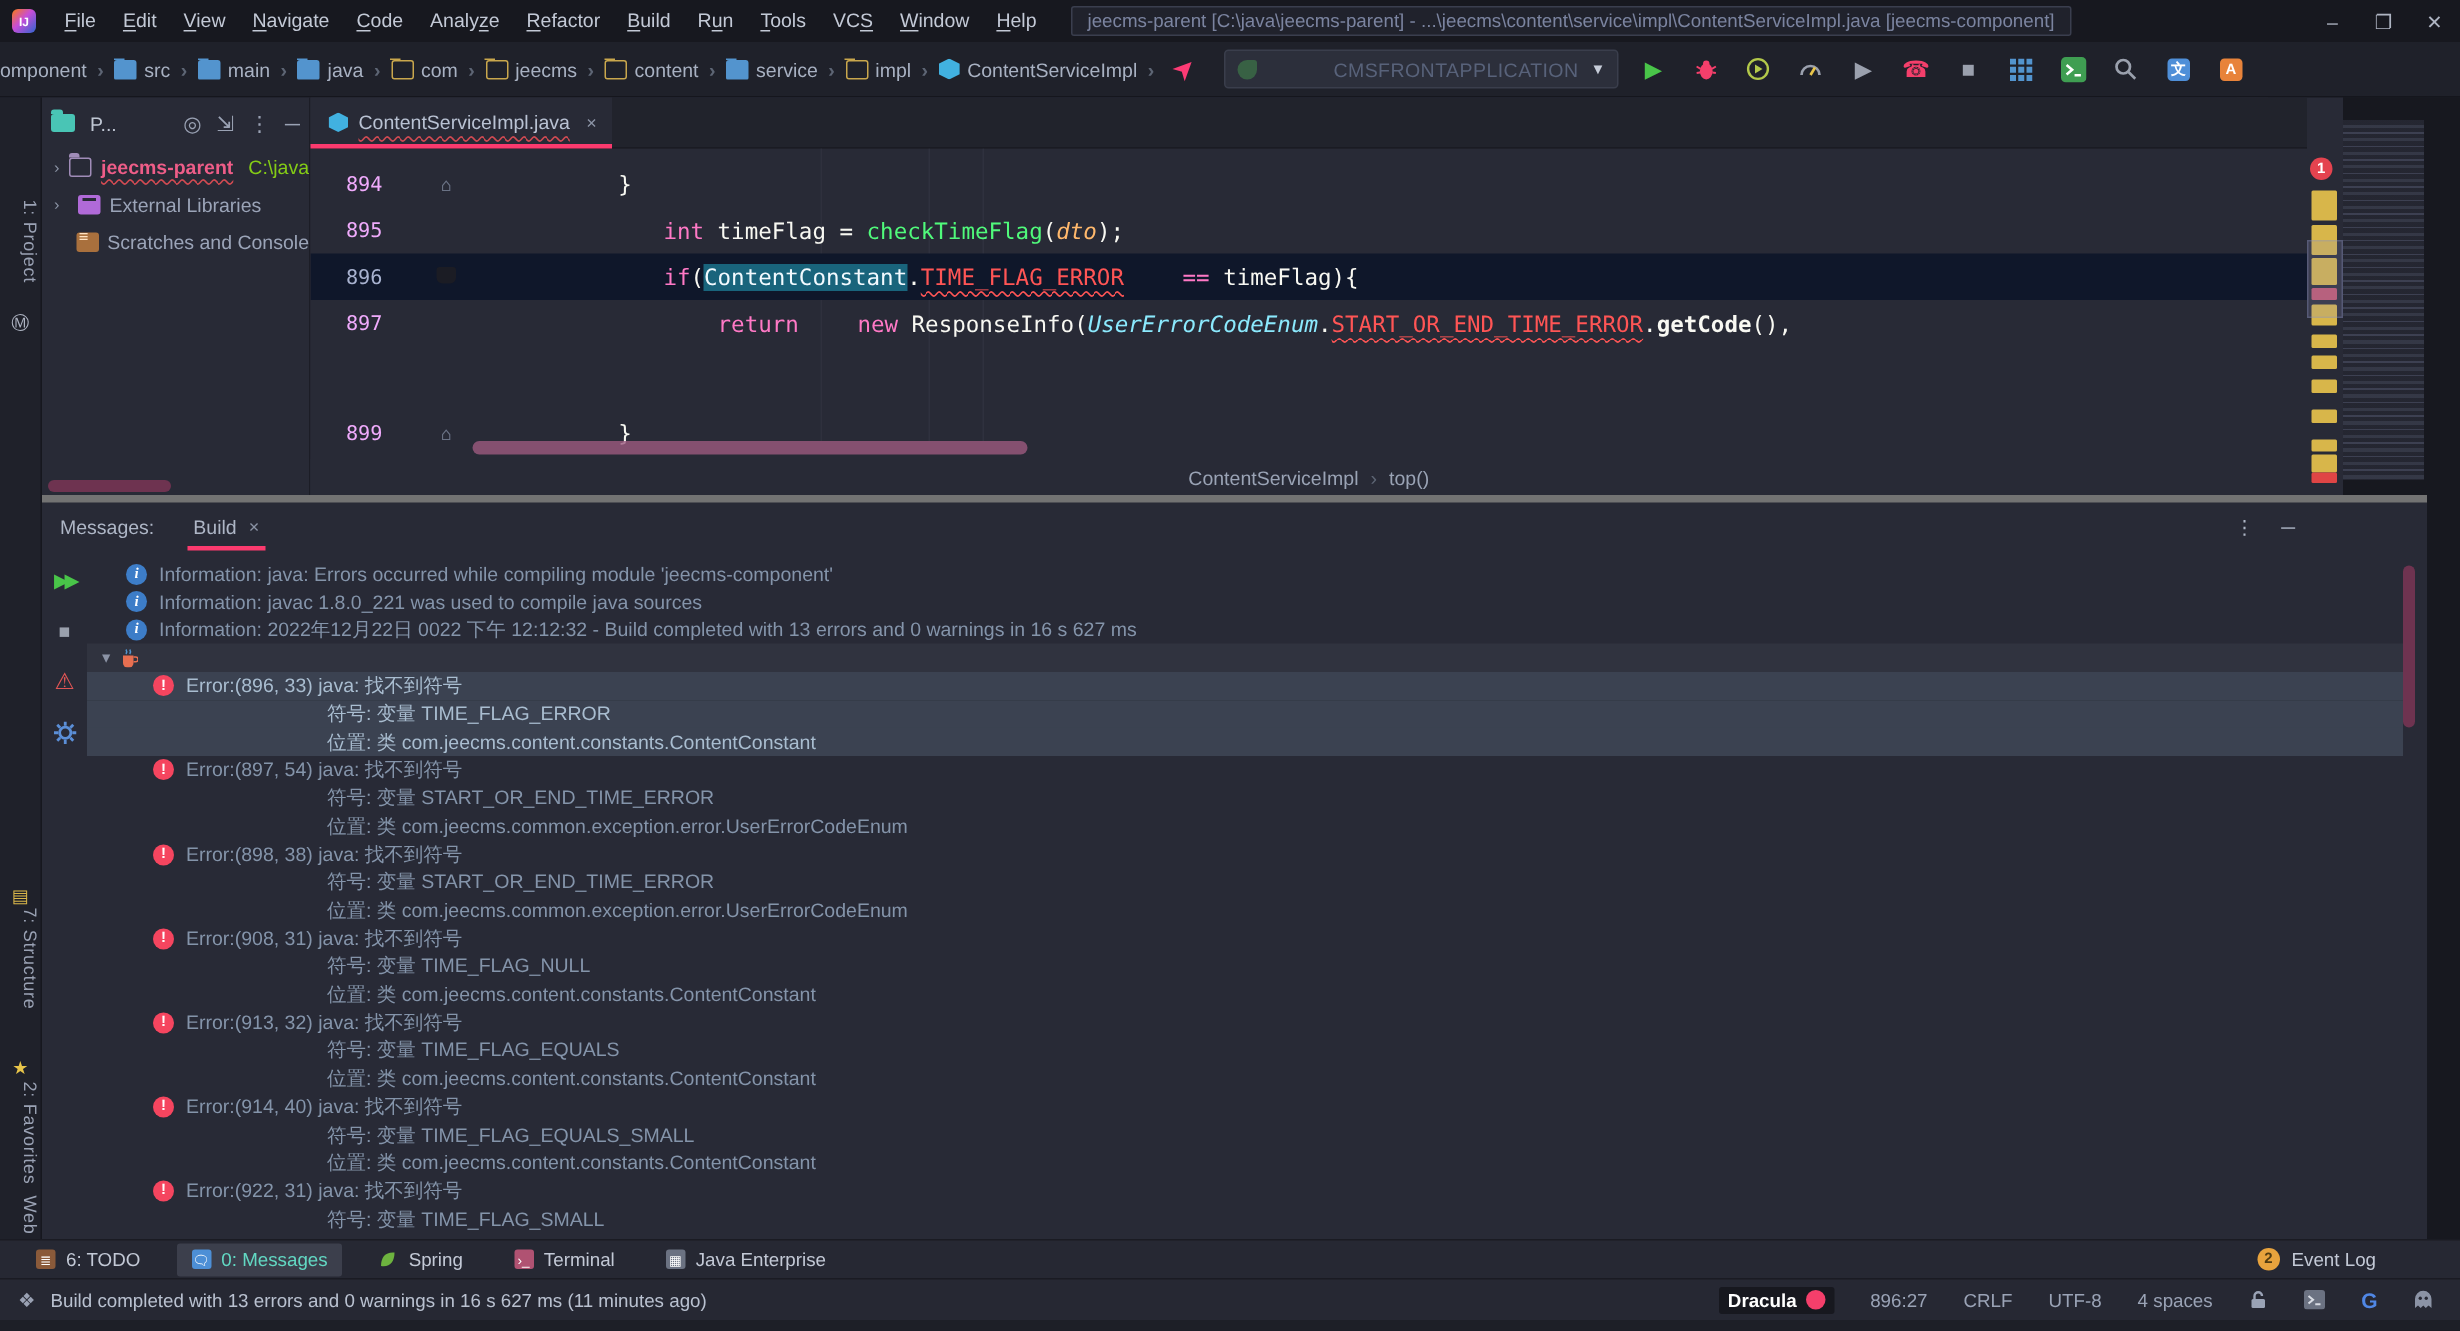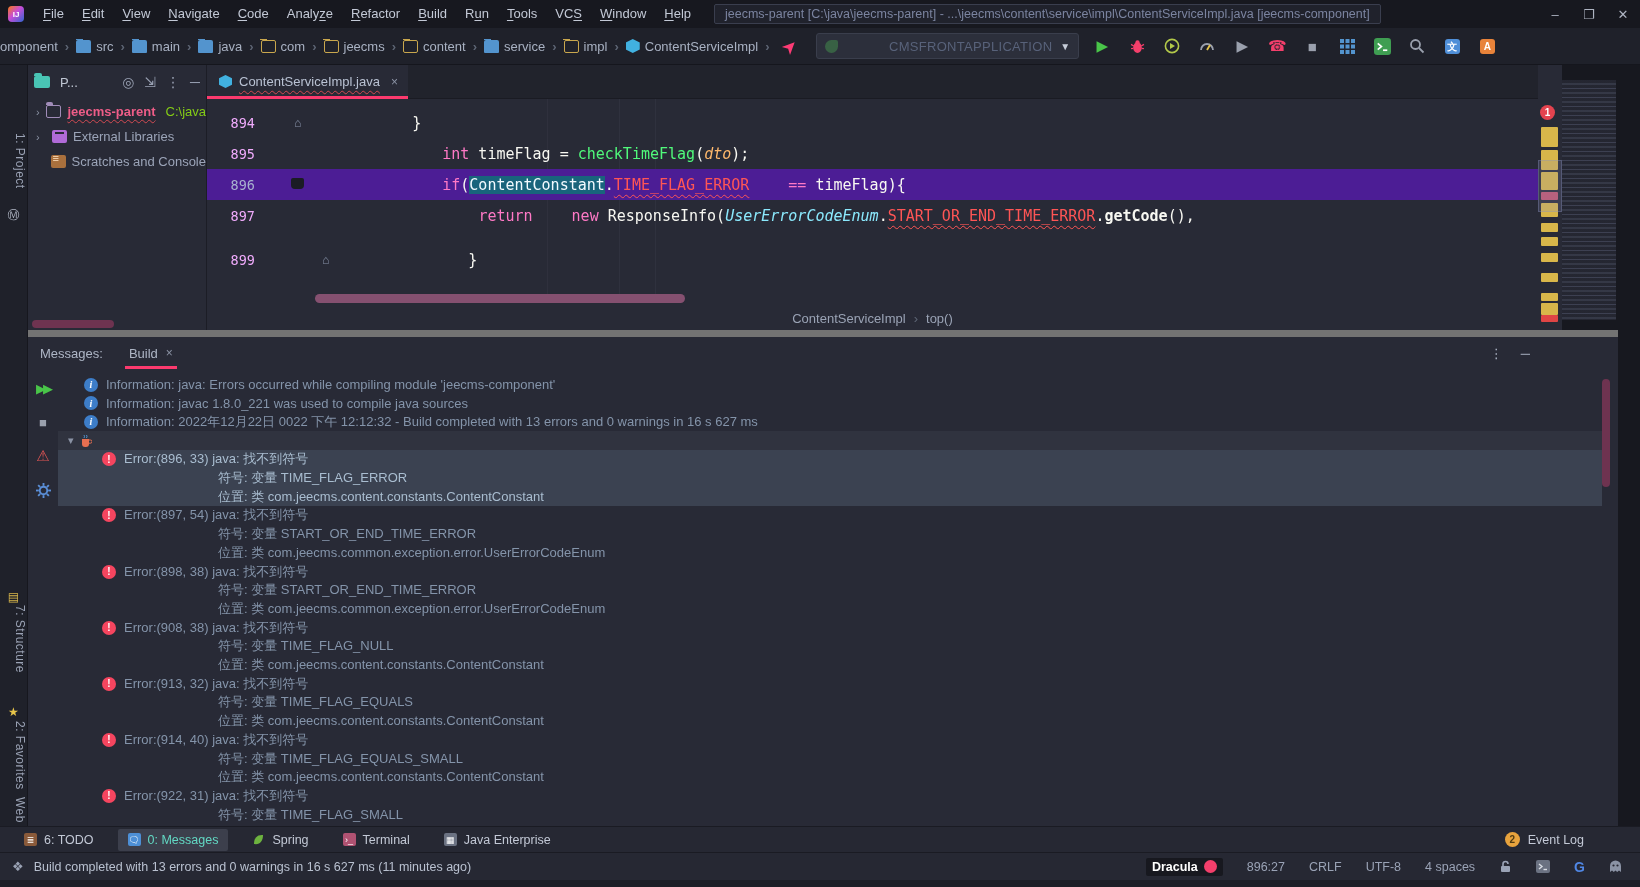--- a/index.html
+++ b/index.html
@@ -78,21 +78,21 @@
   .editor { position:absolute; left:207px; top:65px; width:1331px; height:265px; background:#282a36; }
   .tabbar { height:34px; background:#21232c; border-bottom:1px solid #1a1b23; display:flex; }
   .tab { display:flex; align-items:center; gap:7px; padding:0 10px 0 12px; background:#282a36;
     position:relative; font-size:13px; color:#b9c2d3; }
   .tab .tname { text-decoration:underline wavy #d34a52 1px; text-underline-offset:4px; }
   .tab .tclose { color:#8b93a5; margin-left:4px; font-size:12px; }
   .tab::after { content:""; position:absolute; left:0; right:0; bottom:-1px; height:3px; background:#fb3a6e; }
   .code { position:absolute; left:0; top:34px; width:100%; height:230px; overflow:hidden;
     font-family:"DejaVu Sans Mono", monospace; font-size:15px; }
   .cline { position:absolute; left:0; width:100%; height:31px; display:flex; align-items:center; }
-  .cline.current { background:#4c1d95; }
+  .cline.current { background:#0f172a; }
   .lnum { width:48px; text-align:right; color:#f0abfc; font-size:13.5px; flex:none; }
   .cline.current .lnum { color:#a8b2cf; }
   .gico { width:85px; flex:none; text-align:center; color:#6a7285; font-size:12px; position:relative; }
   .gmark { display:inline-block; width:13px; height:11px; background:#1b1c24; border-radius:2px 2px 4px 4px; }
   .gsep { position:absolute; left:340px; top:34px; bottom:36px; width:1px; background:#33364299; }
   .ctext { white-space:pre; color:#f8f8f2; }
   .tk-kw { color:#ff79c6;margin-left:30px; }
   .tk-kwi { color:#ff79c6; font-style:italic; }
   .tk-fn { color:#50fa7b; }
   .tk-param { color:#ffb86c; font-style:italic; }
@@ -109,21 +109,21 @@
   .estripe { position:absolute; left:1538px; top:65px; width:24px; height:265px; background:#282a36; }
   .emark { position:absolute; left:3px; width:17px; border-radius:1px; }
   .ebadge { position:absolute; left:1540px; top:105px; width:15px; height:15px; border-radius:50%;
     background:#e4434f; color:#fff; font-size:10px; font-weight:bold; display:flex; align-items:center; justify-content:center; }
   .minimap { position:absolute; left:1562px; top:80px; width:54px; height:240px;
     background:repeating-linear-gradient(#282a36 0 3px, #3c4050 3px 5px, #282a36 5px 8px, #464a5e 8px 9px);
     opacity:.8; }
   .mm-scroll { position:absolute; left:1538px; top:160px; width:24px; height:52px; background:#8b93c033; border:1px solid #8b93c055;}
 
   
-  .build { position:absolute; left:28px; top:330px; width:1590px; height:496px; background:#282a36; border-top:7px solid #737373; }
+  .build { position:absolute; left:28px; top:330px; width:1590px; height:496px; background:#282a36; border-top:5px solid #737373; }
   .build-head { position:absolute; left:0; top:0; width:100%; height:32px; display:flex; align-items:center;
     font-size:13px; color:#aeb6c6; }
   .bh-label { margin-left:12px; }
   .bh-tab { margin-left:22px; position:relative; height:32px; display:flex; align-items:center; gap:8px; padding:0 4px; }
   .bh-tab::after{ content:""; position:absolute; left:0; right:0; bottom:0; height:3px; background:#fb3a6e; }
   .bh-close { color:#8b93a5; font-size:12px; }
   .bh-right { margin-left:auto; display:flex; gap:18px; margin-right:88px; color:#aeb6c6; }
   .b-tools { position:absolute; left:0; top:34px; width:30px; bottom:0; display:flex; flex-direction:column;
     align-items:center; gap:16px; padding-top:8px; }
   .b-tool { width:18px; height:18px; display:flex; align-items:center; justify-content:center; font-size:13px; }
@@ -403,21 +403,21 @@
         <div class="cline current" style="top: 70px;">
           <span class="lnum">896</span>
           <span class="gico"><span class="gmark"></span></span>
           <span class="ctext"><span>        </span><span class="tk-kw">if</span><span>(</span><span class="tk-sel">ContentConstant</span><span>.</span><span class="tk-err">TIME_FLAG_ERROR</span><span> </span><span class="tk-kw">==</span><span> timeFlag){</span></span>
         </div>
         <div class="cline" style="top: 101px;">
           <span class="lnum">897</span>
           <span class="gico"></span>
           <span class="ctext"><span>            </span><span class="tk-kw">return</span><span> </span><span class="tk-kw">new</span><span> ResponseInfo(</span><span class="tk-cls">UserErrorCodeEnum</span><span>.</span><span class="tk-err">START_OR_END_TIME_ERROR</span><span>.</span><span class="tk-b">getCode</span><span>(),</span></span>
         </div>
-        <div class="cline" style="top: 145px; gap: 28px;">
+        <div class="cline" style="top: 174px;">
           <span class="lnum">899</span>
           <span class="gico">⌂</span>
           <span class="ctext"><span>        }</span></span>
         </div>
       </div>
     <div class="ed-hscroll"></div>
     <div class="ed-crumbs">
       <span>ContentServiceImpl</span>
       <span style="color:#5d6574">›</span>
       <span>top()</span>
@@ -522,21 +522,21 @@
           <span class="b-text">Error:(898, 38)  java: 找不到符号</span>
         </div>
         <div class="brow detail" style="top: 209.7px; padding-left: 160px;">
           <span class="b-text">符号:  变量 START_OR_END_TIME_ERROR</span>
         </div>
         <div class="brow detail" style="top: 228.4px; padding-left: 160px;">
           <span class="b-text">位置: 类 com.jeecms.common.exception.error.UserErrorCodeEnum</span>
         </div>
         <div class="brow error" style="top: 247.1px; padding-left: 44px;">
           <span class="b-icon i-err">!</span>
-          <span class="b-text">Error:(908, 38)  java: 找不到符号</span>
+          <span class="b-text">Error:(908, 31)  java: 找不到符号</span>
         </div>
         <div class="brow detail" style="top: 265.8px; padding-left: 160px;">
           <span class="b-text">符号:  变量 TIME_FLAG_NULL</span>
         </div>
         <div class="brow detail" style="top: 284.5px; padding-left: 160px;">
           <span class="b-text">位置: 类 com.jeecms.content.constants.ContentConstant</span>
         </div>
         <div class="brow error" style="top: 303.2px; padding-left: 44px;">
           <span class="b-icon i-err">!</span>
           <span class="b-text">Error:(913, 32)  java: 找不到符号</span>

